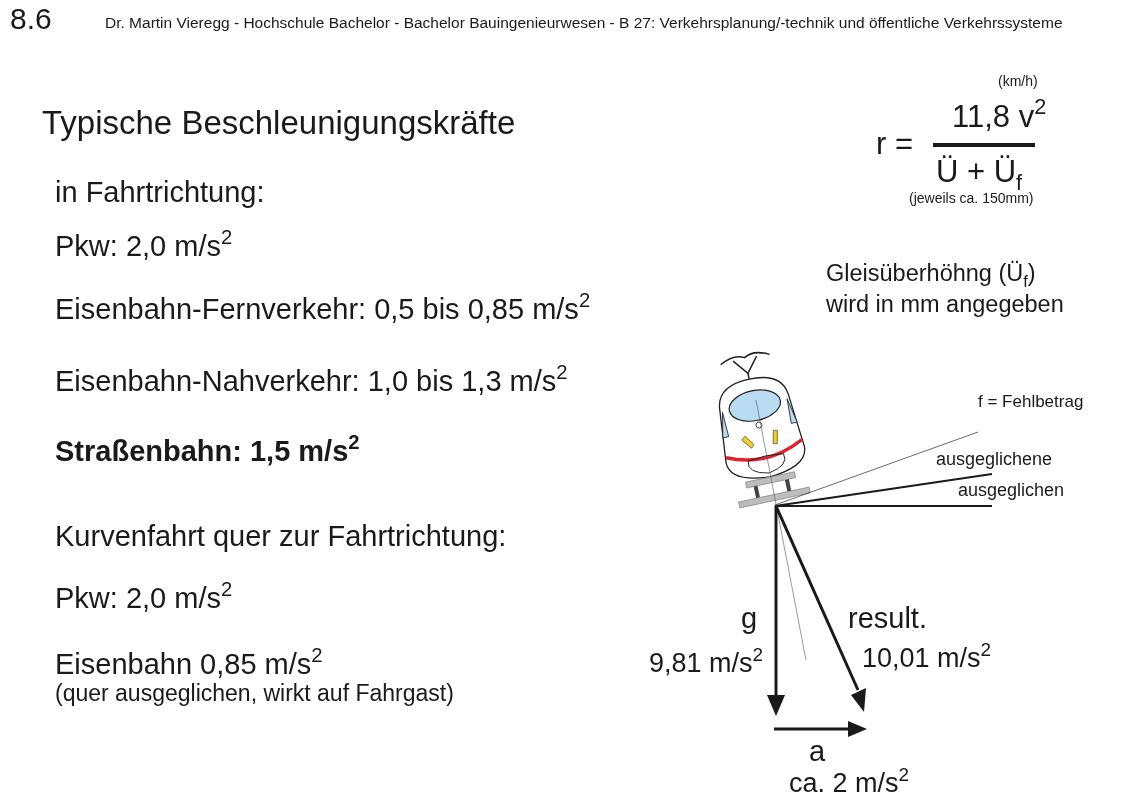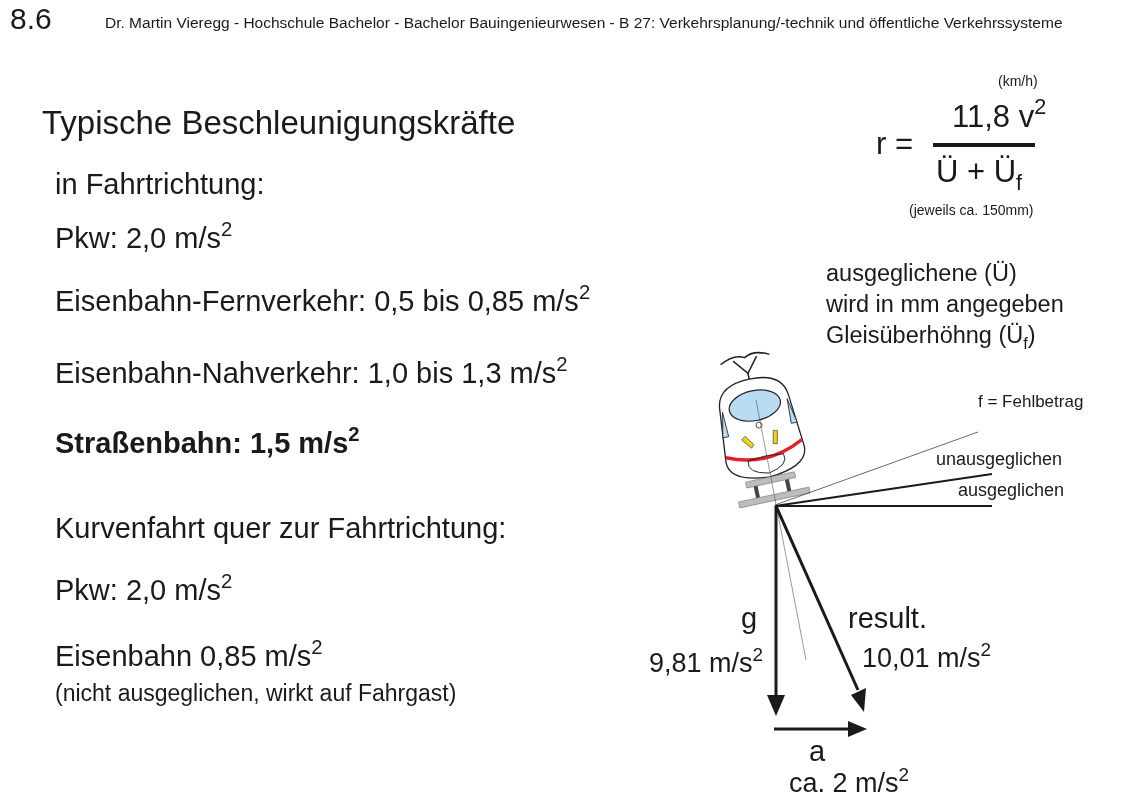--- a/index.html
+++ b/index.html
@@ -2,21 +2,21 @@
 <html><head>
 <meta charset="utf-8">
 <style>
   html, body { margin: 0; padding: 0; background: #ffffff; }
   body { width: 1139px; height: 805px; position: relative; overflow: hidden;
          font-family: "Liberation Sans", sans-serif; color: #1a1a1a; }
   .abs { position: absolute; white-space: nowrap; }
   .slide-num { left: 10px; top: 2px; font-size: 30px; }
   .header-text { left: 105px; top: 14px; font-size: 15.5px; }
   .title { left: 42px; top: 104px; font-size: 33px; font-weight: normal; }
-  .line { font-size: 29px; }
+  .line { font-size: 29px; margin-top: 8px; }
   sup.s { font-size: 0.7em; vertical-align: 0.6em; line-height: 0; }
   .note { font-size: 23px; }
   .small { font-size: 14px; }
   .formula { font-size: 31px; }
   .diagram-label { font-size: 29px; }
   .diagram-val { font-size: 27px; }
   .side-text { font-size: 23.5px; line-height: 31px; }
   sub.f { font-size: 0.7em; vertical-align: -0.35em; line-height: 0; }
   svg { position: absolute; left: 0; top: 0; }
 </style>
@@ -30,33 +30,32 @@
 
 <div class="abs line" style="left:55px; top:168px;">in Fahrtrichtung:</div>
 <div class="abs line" style="left:55px; top:222px;"><span>Pkw: 2,0 m/s</span><sup class="s">2</sup></div>
 <div class="abs line" style="left:55px; top:285px;"><span>Eisenbahn-Fernverkehr: 0,5 bis 0,85 m/s</span><sup class="s">2</sup></div>
 <div class="abs line" style="left:55px; top:357px;"><span>Eisenbahn-Nahverkehr: 1,0 bis 1,3 m/s</span><sup class="s">2</sup></div>
 <div class="abs line" style="left:55px; top:427px;font-weight:bold;"><span>Straßenbahn: 1,5 m/s</span><sup class="s">2</sup></div>
 
 <div class="abs line" style="left:55px; top:512px;">Kurvenfahrt quer zur Fahrtrichtung:</div>
 <div class="abs line" style="left:55px; top:574px;"><span>Pkw: 2,0 m/s</span><sup class="s">2</sup></div>
 <div class="abs line" style="left:55px; top:640px;"><span>Eisenbahn 0,85 m/s</span><sup class="s">2</sup></div>
-<div class="abs note" style="left:55px; top:680px;">(nicht ausgeglichen, wirkt auf Fahrgast)</div>
+<div class="abs note" style="left:55px; top:680px;">(quer ausgeglichen, wirkt auf Fahrgast)</div>
 
 <div class="abs small" style="left:998px; top:73px;">(km/h)</div>
 <div class="abs formula" style="left:876px; top:126px;">r =</div>
 <div class="abs formula" style="left:936px; top:99px;margin-left:16px;"><span>11,8 v</span><sup class="s">2</sup></div>
 <div class="abs" style="left:933px; top:143px; width:102px; height:4px; background:#1a1a1a;"></div>
 <div class="abs formula" style="left:936px; top:154px;"><span>Ü + Ü</span><sub class="f">f</sub></div>
-<div class="abs small" style="left:909px; top:202px;">(jeweils ca. 150mm)</div>
+<div class="abs small" style="left:909px; top:190px;">(jeweils ca. 150mm)</div>
 
 <div class="abs side-text" style="left:826px; top:258px;">
-  <div>ausgeglichene (Ü)</div>
+  <div><span>Gleisüberhöhng (Ü</span><sub class="f">f</sub><span>)</span></div>
   <div>wird in mm angegeben</div>
-  <div><span>Gleisüberhöhng (Ü</span><sub class="f">f</sub><span>)</span></div>
 </div>
 <div class="abs" style="left:978px; top:392px; font-size:17px;">f = Fehlbetrag</div>
 
 <svg width="1139" height="805" viewBox="0 0 1139 805">
   <defs>
     <marker id="arrowhead" markerWidth="6" markerHeight="6" refX="5" refY="3" orient="auto" markerUnits="strokeWidth">
       <path d="M0,0 L6,3 L0,6 z" fill="#1a1a1a"></path>
     </marker>
   </defs>
 
@@ -96,21 +95,21 @@
   <line x1="776" y1="506" x2="776" y2="700" stroke="#1a1a1a" stroke-width="3"></line>
   <path d="M767 695 L785 695 L776 716 Z" fill="#1a1a1a"></path>
 
   <line x1="776" y1="506" x2="858" y2="690" stroke="#1a1a1a" stroke-width="3"></line>
   <path d="M851 695 L866 688 L864 712 Z" fill="#1a1a1a"></path>
 
   <line x1="774" y1="729" x2="850" y2="729" stroke="#1a1a1a" stroke-width="3"></line>
   <path d="M848 721 L867 729 L848 737 Z" fill="#1a1a1a"></path>
 </svg>
 
-<div class="abs" style="left:936px; top:449px; font-size:18px;">unausgeglichen</div>
+<div class="abs" style="left:936px; top:449px; font-size:18px;">ausgeglichene</div>
 <div class="abs" style="left:958px; top:480px; font-size:18px;">ausgeglichen</div>
 
 <div class="abs diagram-label" style="left:741px; top:602px;">g</div>
 <div class="abs diagram-val" style="left:649px; top:648px;"><span>9,81 m/s</span><sup class="s">2</sup></div>
 
 <div class="abs diagram-label" style="left:848px; top:602px;">result.</div>
 <div class="abs diagram-val" style="left:862px; top:643px;"><span>10,01 m/s</span><sup class="s">2</sup></div>
 
 <div class="abs diagram-label" style="left:809px; top:735px;">a</div>
 <div class="abs diagram-val" style="left:789px; top:768px;"><span>ca. 2 m/s</span><sup class="s">2</sup></div>

